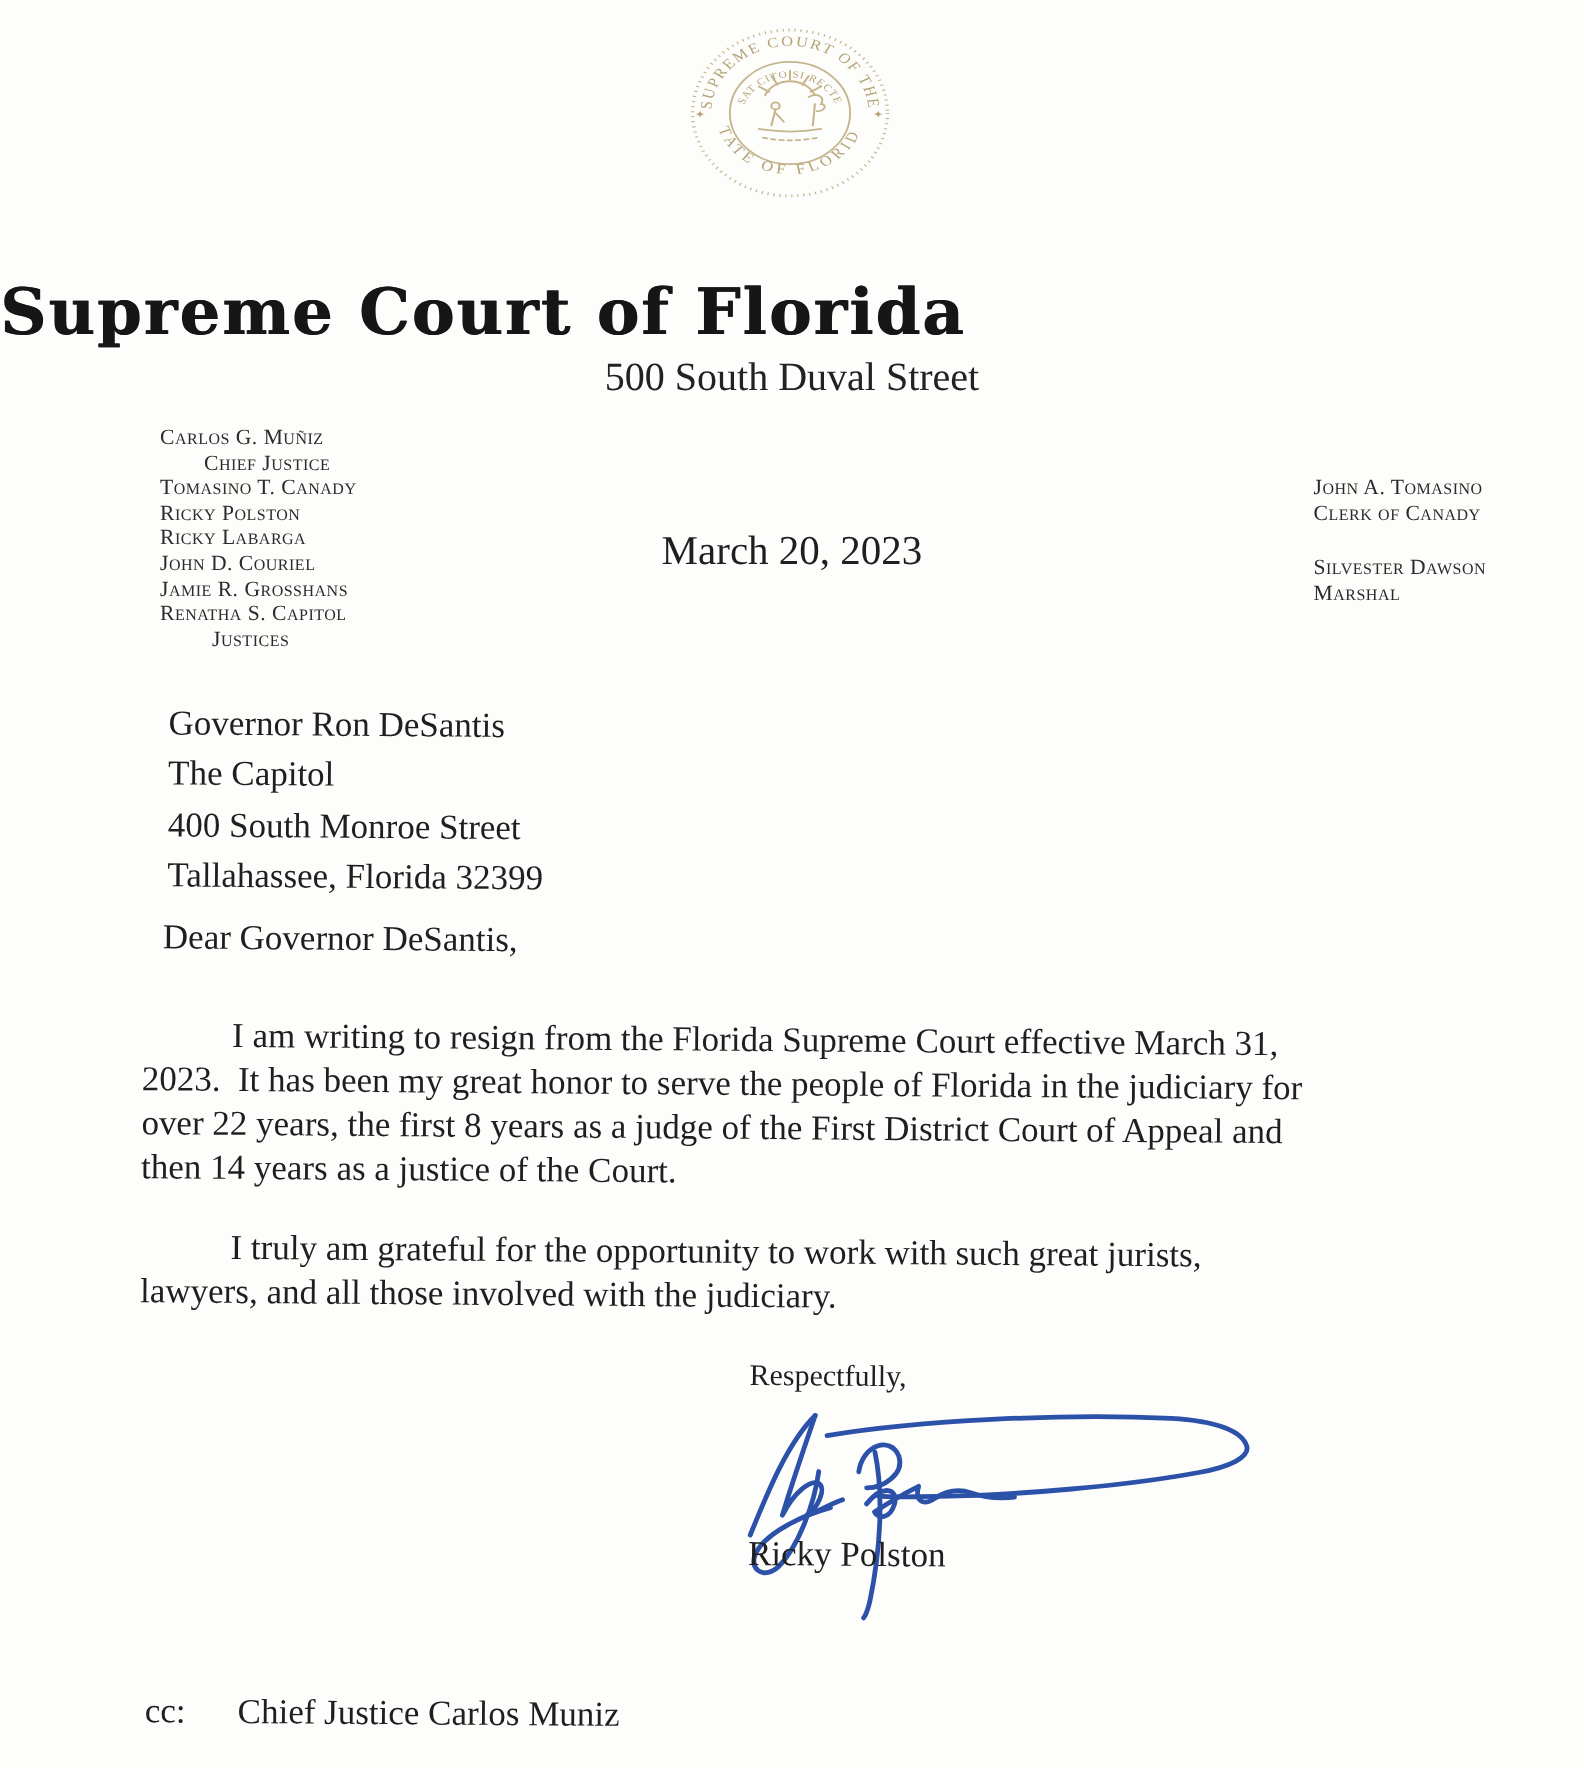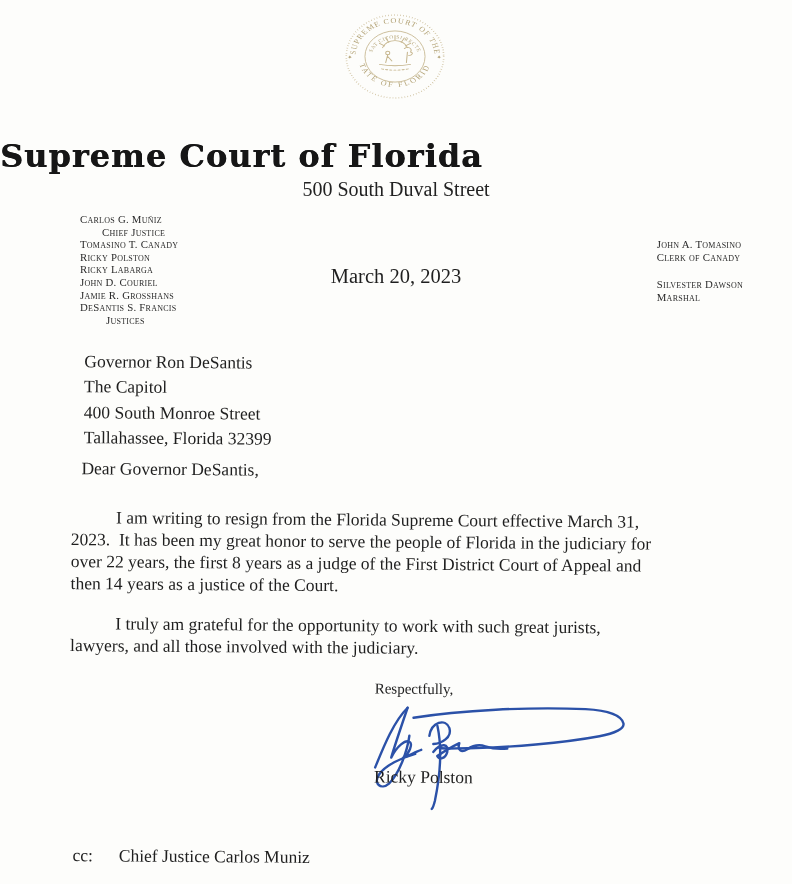--- a/index.html
+++ b/index.html
@@ -93,21 +93,21 @@
   <div class="lh-addr lh1">500 South Duval Street</div>
 
   <div class="justices">
     <div>Carlos G. Muñiz</div>
     <div class="indent1">Chief Justice</div>
     <div>Tomasino T. Canady</div>
     <div>Ricky Polston</div>
     <div>Ricky Labarga</div>
     <div>John D. Couriel</div>
     <div>Jamie R. Grosshans</div>
-    <div>DeSantis S. Francis</div>
+    <div>Renatha S. Capitol</div>
     <div class="indent2">Justices</div>
   </div>
 
   <div class="officials">
     <div>John A. Tomasino</div>
     <div>Clerk of Canady</div>
     <div class="spacer"></div>
     <div>Silvester Dawson</div>
     <div>Marshal</div>
   </div>

